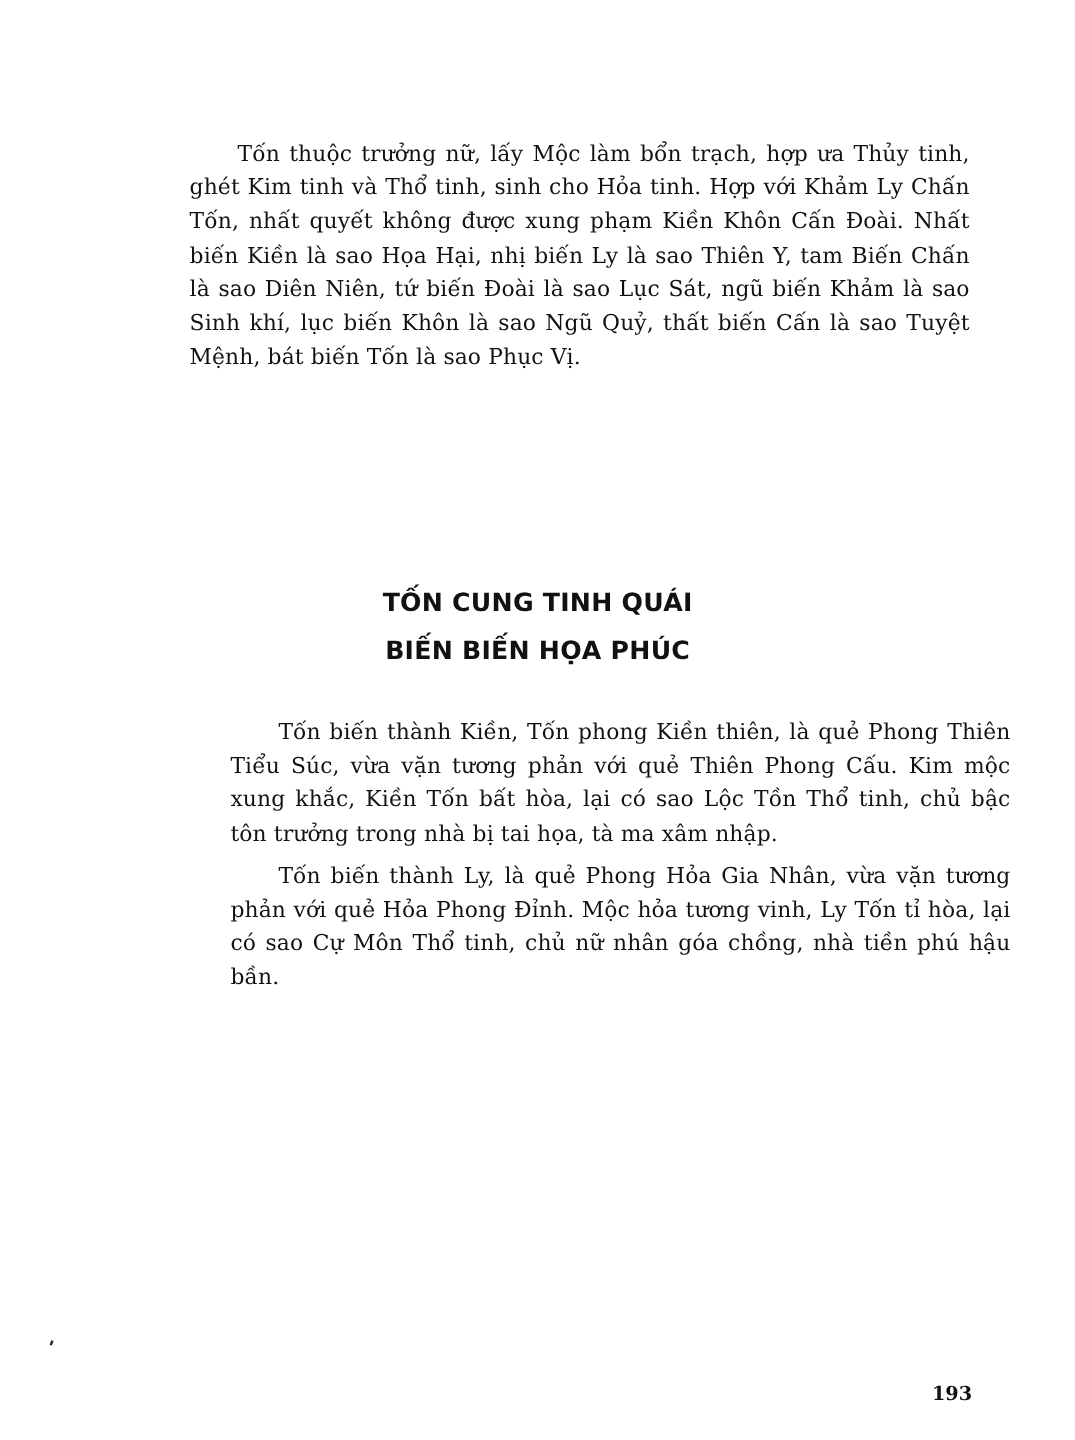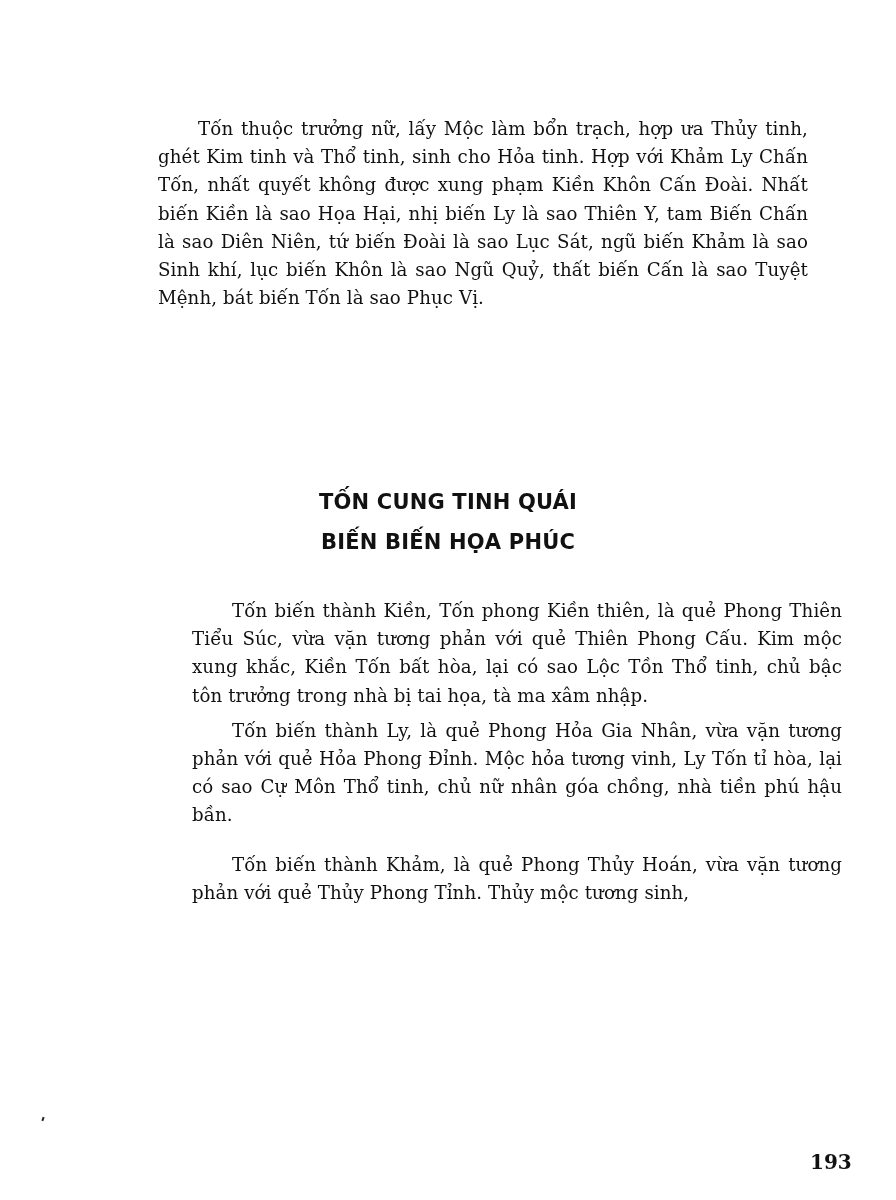--- a/index.html
+++ b/index.html
@@ -51,23 +51,22 @@
       margin-left: 36px;
     }
     .page-number {
       position: absolute;
       left: 770px;
       top: 1150px;
       width: 40px;
       text-align: right;
       font-family: "DejaVu Serif", "Liberation Serif", serif;
       font-weight: bold;
-      font-size: 20px;
+      font-size: 16px;
       line-height: 24px;
-      margin-left: 40px;
     }
     .speck {
       position: absolute;
       left: 42px;
       top: 1117px;
       width: 2px;
       height: 4px;
       background: #222;
       transform: rotate(20deg);
     }
@@ -85,18 +84,17 @@
   <span class="line">BIẾN BIẾN HỌA PHÚC</span>
 </h2>
 
 <div class="lower">
   <p class="para">Tốn biến thành Kiền, Tốn phong Kiền thiên, là quẻ Phong Thiên Tiểu Súc, vừa vặn tương phản với quẻ Thiên Phong Cấu. Kim mộc xung khắc, Kiền Tốn bất hòa, lại có sao Lộc Tồn Thổ tinh, chủ bậc tôn trưởng trong nhà bị tai họa, tà ma xâm nhập.</p>
   <div class="gap-small"></div>
   <p class="para">Tốn biến thành Ly, là quẻ Phong Hỏa Gia Nhân, vừa vặn tương phản với quẻ Hỏa Phong Đỉnh. Mộc hỏa tương vinh, Ly Tốn tỉ hòa, lại có sao Cự Môn Thổ tinh, chủ nữ nhân góa chồng, nhà tiền phú hậu bần.</p>
   <div class="gap-small"></div>
   <div class="gap-small"></div>
   <div class="gap-small"></div>
-  <p class="para">Tốn biến thành Khảm, là quẻ Phong Thủy Hoán, vừa vặn tương phản với quẻ Thủy Phong Tỉnh. Thủy mộc tương sinh,</p>
 </div>
 
 <div class="speck"></div>
 
 <div class="page-number">193</div>
 
 </body></html>

